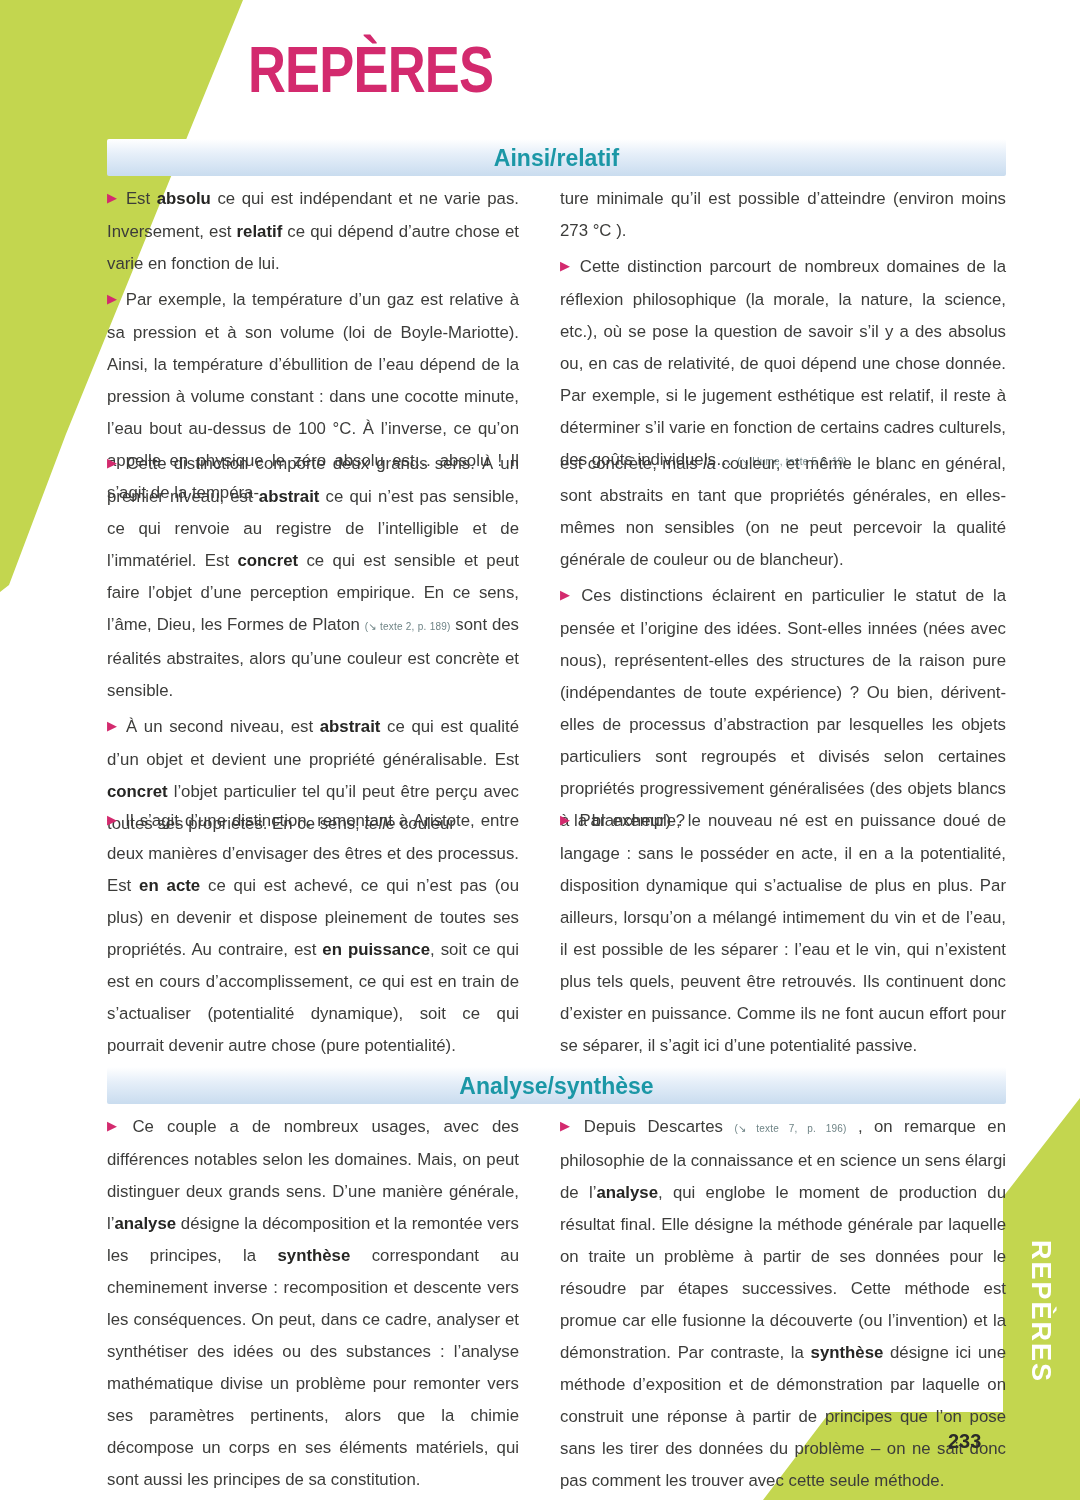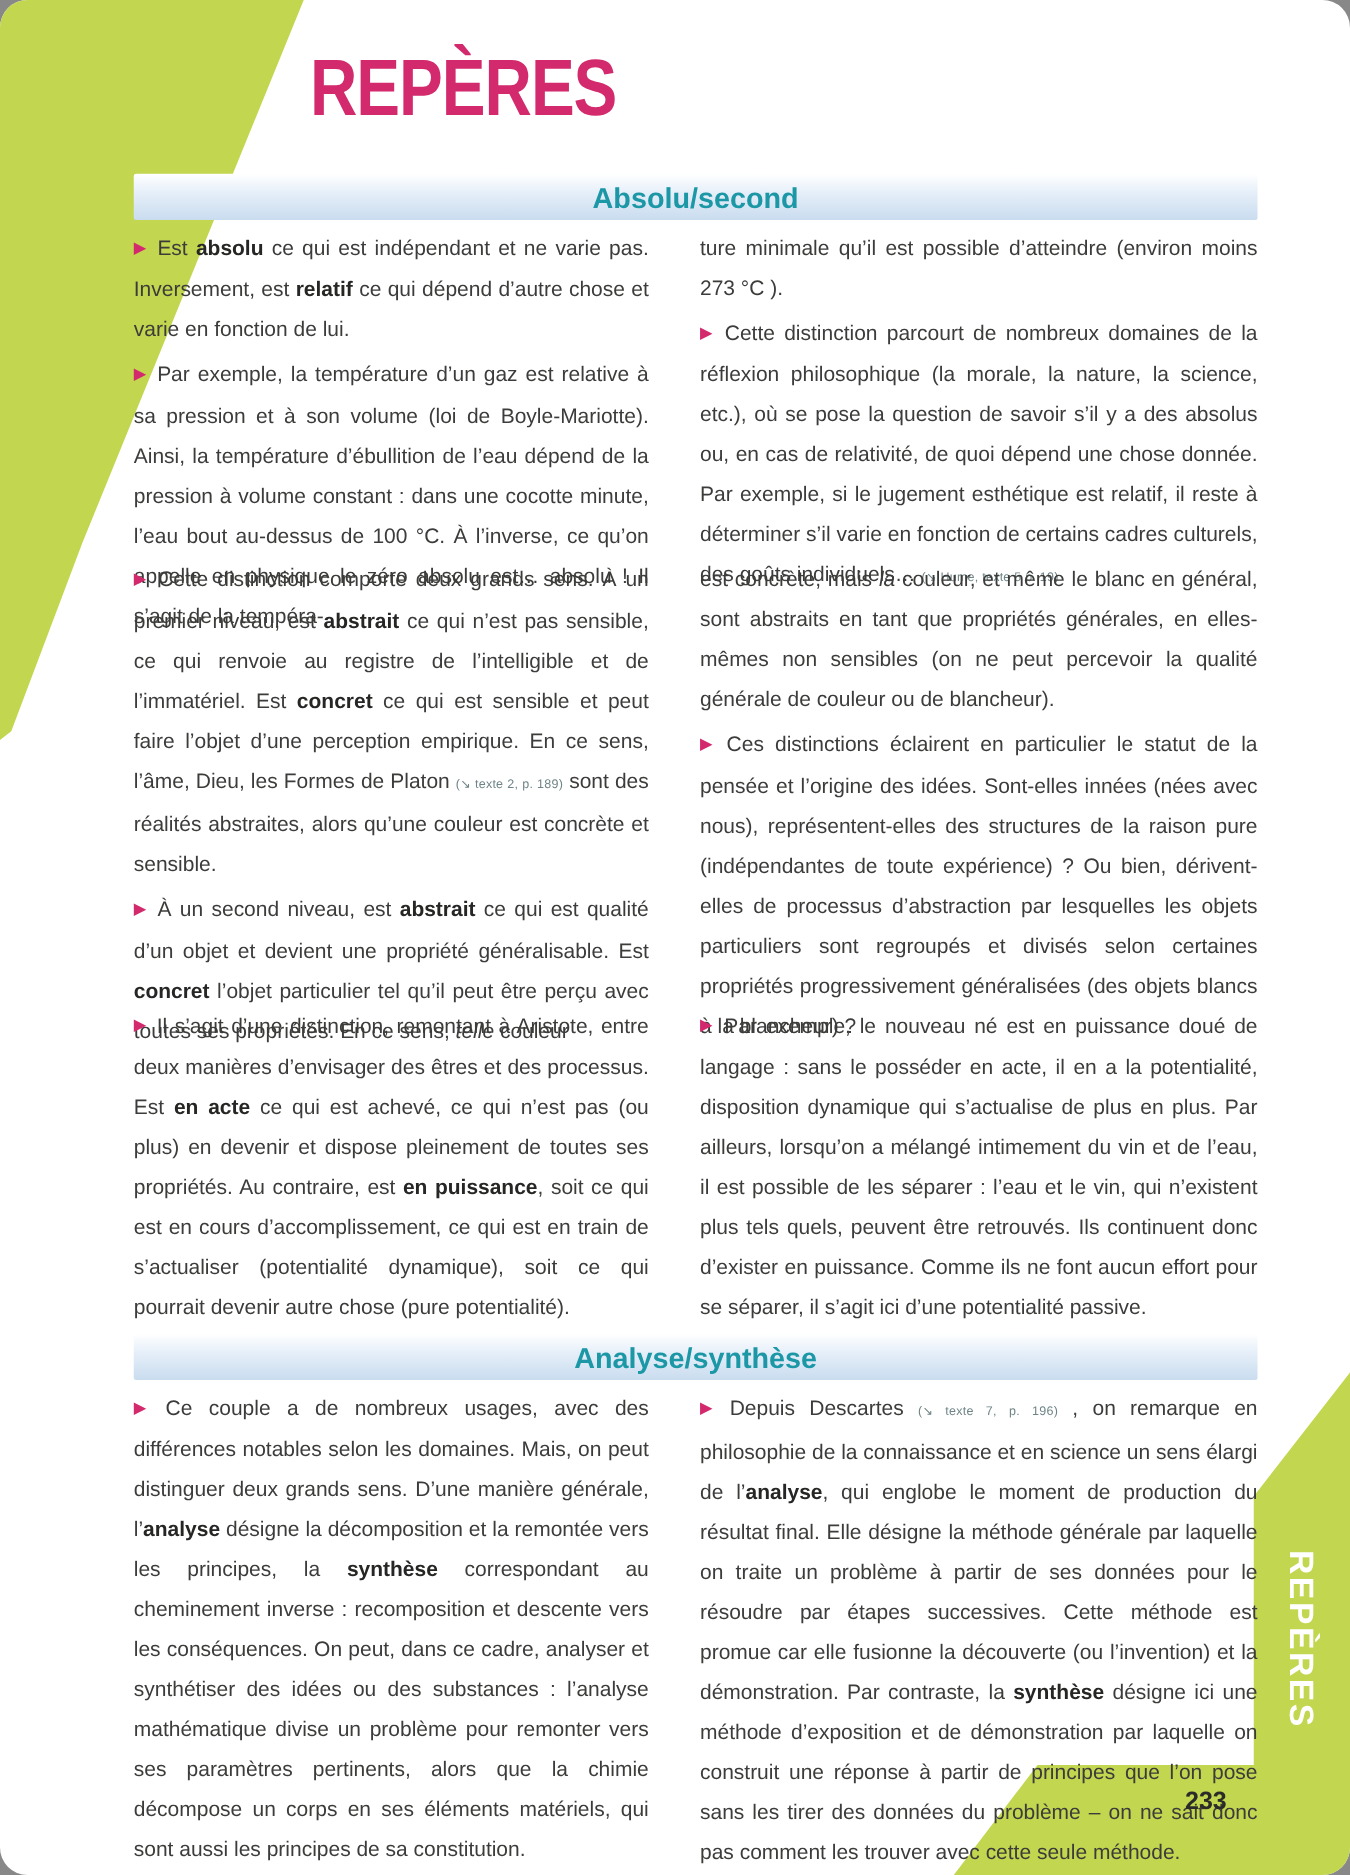--- a/index.html
+++ b/index.html
@@ -8,21 +8,21 @@
     --teal:#1b97a6;
     --band-blue:#c9dcef;
     --body:#3c3c3a;
     --ref:#6f8486;
     --ink:#262624;
   }
   html,body{margin:0;padding:0;}
   body{font-family:"Liberation Sans",sans-serif;background:#888;}
   .page{
     position:relative;width:1080px;height:1500px;margin:0 auto;
-    background:#ffffff;overflow:hidden;border-radius:22px;
+    background:#ffffff;overflow:hidden;
   }
   .shape{position:absolute;pointer-events:none;}
   .shape.left{left:0;top:0;}
   .shape.right{left:763px;top:1095px;}
 
   .main-title{
     position:absolute;left:248px;top:38px;
     font-size:64px;font-weight:bold;color:var(--pink);
     letter-spacing:-1px;line-height:1;
     transform:scaleX(0.82);transform-origin:left top;
@@ -76,21 +76,21 @@
   </svg>
 
   <svg class="shape right" width="317" height="405" viewBox="0 0 317 405" aria-hidden="true">
     <polygon points="317,3 240,102 240,317 67,317 0,405 317,405" style="fill:var(--green)"></polygon>
   </svg>
 
   <div class="main-title">REPÈRES</div>
 
   <div class="section s1">
     <div class="band">
-      <span class="band-title">Absolu/second</span>
+      <span class="band-title">Ainsi/relatif</span>
     </div>
     <div class="cols">
       <div class="col-left">
           <div class="para"><span class="bullet">▶</span><span>Est </span><span class="b">absolu</span><span> ce qui est indépendant et ne varie pas. Inversement, est </span><span class="b">relatif</span><span> ce qui dépend d’autre chose et varie en fonction de lui.</span></div>
           <div class="para"><span class="bullet">▶</span><span>Par exemple, la température d’un gaz est relative à sa pression et à son volume (loi de Boyle-Mariotte). Ainsi, la température d’ébullition de l’eau dépend de la pression à volume constant : dans une cocotte minute, l’eau bout au-dessus de 100 °C. À l’inverse, ce qu’on appelle en physique le zéro absolu est… absolu ! Il s’agit de la tempéra-</span></div>
         </div>
       <div class="col-gap"></div>
       <div class="col-right">
           <div class="para"><span>ture minimale qu’il est possible d’atteindre (environ moins 273 °C ).</span></div>
           <div class="para"><span class="bullet">▶</span><span>Cette distinction parcourt de nombreux domaines de la réflexion philosophique (la morale, la nature, la science, etc.), où se pose la question de savoir s’il y a des absolus ou, en cas de relativité, de quoi dépend une chose donnée. Par exemple, si le jugement esthétique est relatif, il reste à déterminer s’il varie en fonction de certains cadres culturels, des goûts individuels… </span><span class="r">(↘ Hume, texte 5 p. 19)</span></div>

